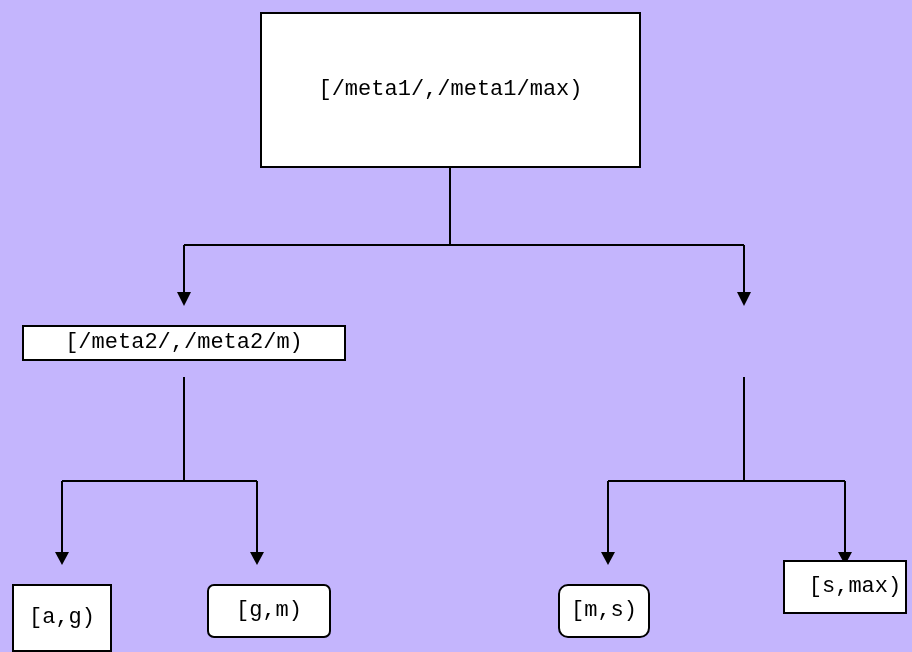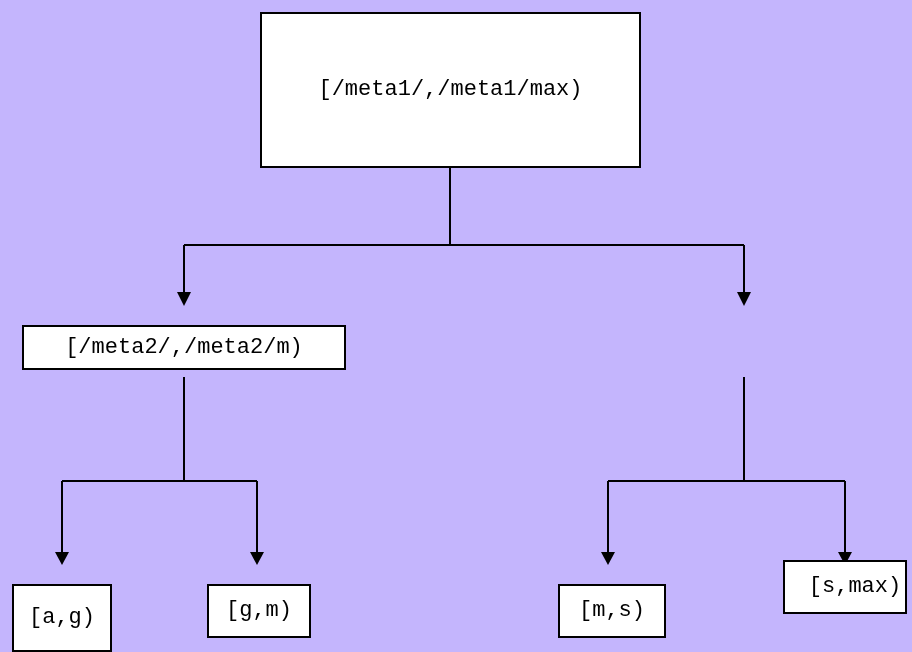--- a/index.html
+++ b/index.html
@@ -29,25 +29,25 @@
     background: #ffffff;
     color: #000000;
     display: flex;
     align-items: center;
     justify-content: center;
     font-size: 22px;
     line-height: 1;
     white-space: nowrap;
   }
   .node-root   { left: 260px; top: 12px;  width: 381px; height: 156px; }
-  .node-l2-a   { left: 22px;  top: 325px; width: 324px; height: 45px; }
+  .node-l2-a   { left: 22px;  top: 325px; width: 324px; height: 36px; }
   .node-l2-b   { left: 582px; top: 325px; width: 324px; height: 52px; }
   .node-leaf-1 { left: 12px;  top: 584px; width: 100px; height: 68px; }
-  .node-leaf-2 { left: 207px; top: 584px; width: 104px; height: 54px; }
-  .node-leaf-3 { left: 558px; top: 584px; width: 108px; height: 54px; }
+  .node-leaf-2 { left: 207px; top: 584px; width: 124px; height: 54px; border-radius: 7px; }
+  .node-leaf-3 { left: 558px; top: 584px; width: 92px; height: 54px; border-radius: 10px; }
   .node-leaf-4 { left: 783px; top: 560px; width: 124px; height: 54px; padding-left: 20px; }
 </style>
 </head>
 <body>
 
 <div class="canvas">
 
   <svg class="edges" viewBox="0 0 912 652" xmlns="http://www.w3.org/2000/svg" fill="none" stroke="#000000" stroke-width="2">
 
     <g>

